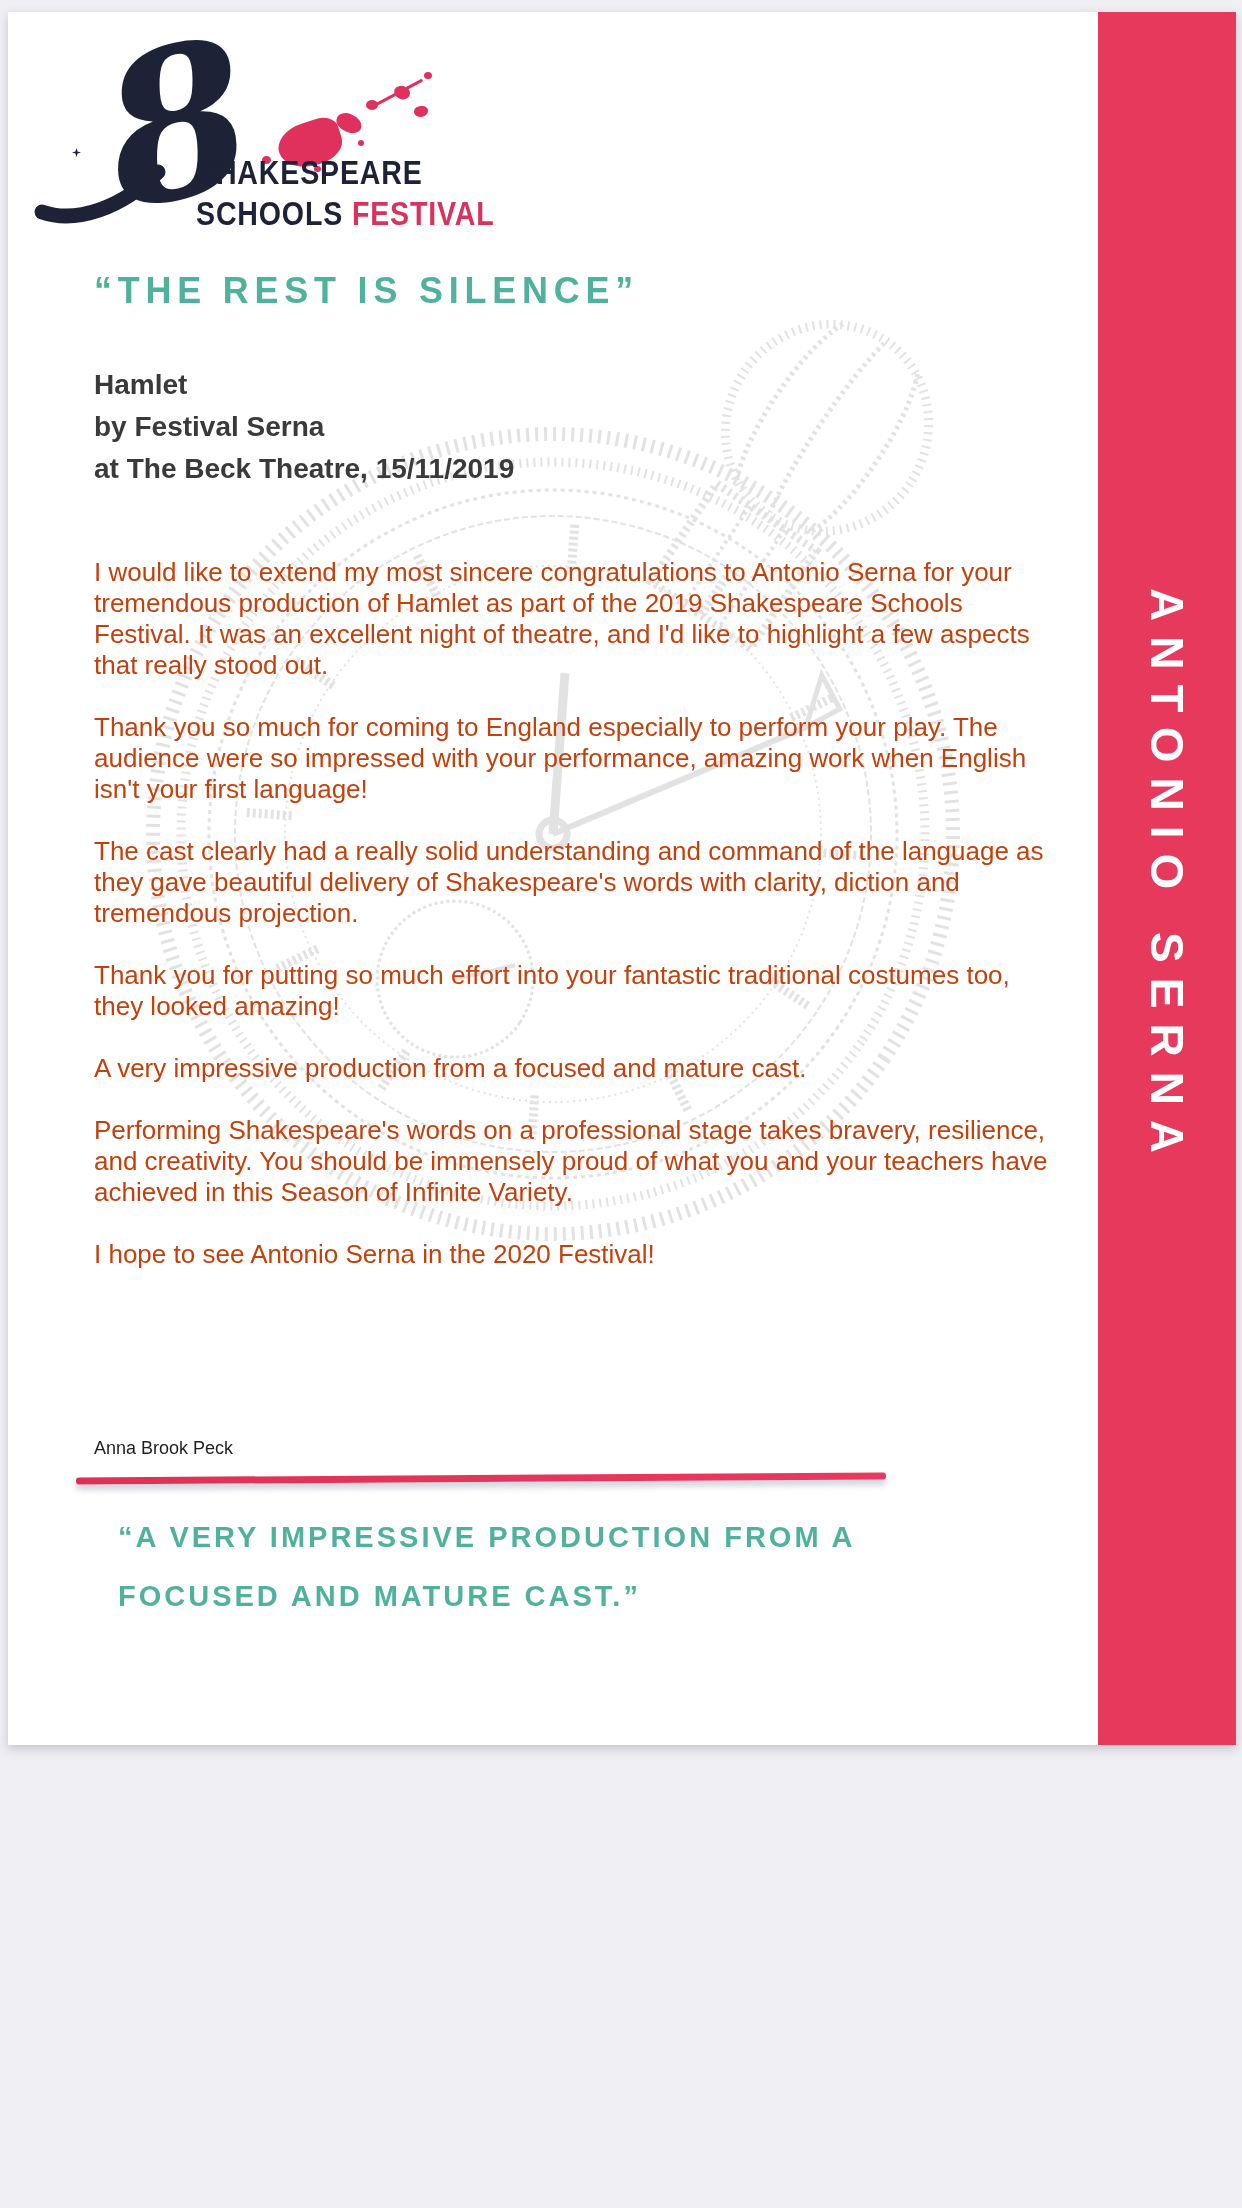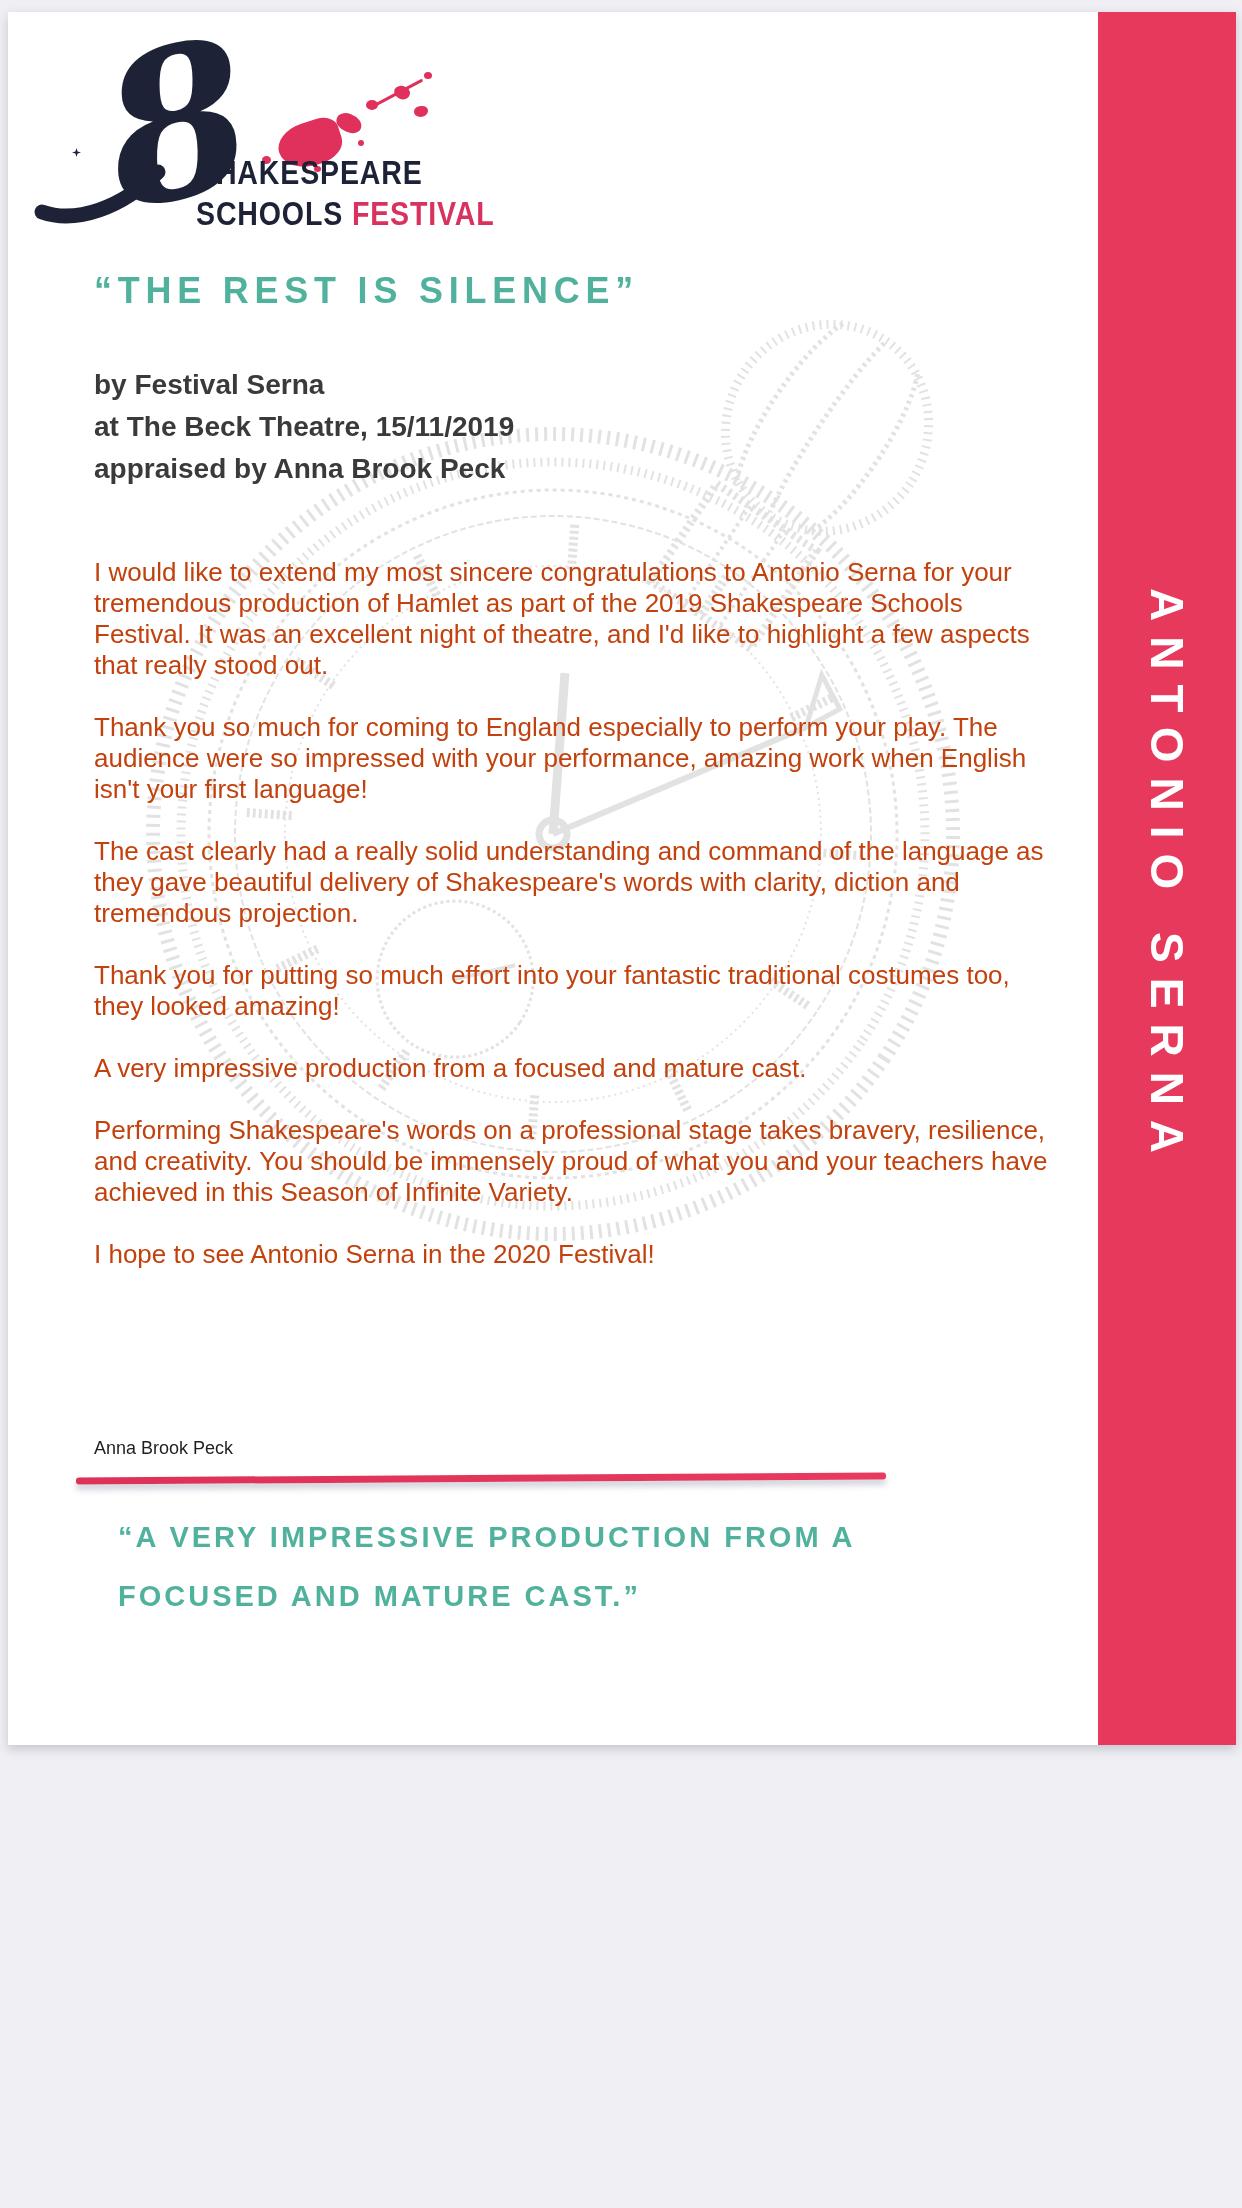--- a/index.html
+++ b/index.html
@@ -184,23 +184,23 @@
     </div>
     <div class="brand">
       <div class="brand-line">SHAKESPEARE</div>
       <div class="brand-line"><span>SCHOOLS </span><span class="brand-accent">FESTIVAL</span></div>
     </div>
   </div>
 
   <div class="title">“THE REST IS SILENCE”</div>
 
   <div class="meta">
+    <div>Hamlet</div>
     <div>by Festival Serna</div>
     <div>at The Beck Theatre, 15/11/2019</div>
-    <div>appraised by Anna Brook Peck</div>
   </div>
 
   <div class="body-copy">
     <p>I would like to extend my most sincere congratulations to Antonio Serna for your tremendous production of Hamlet as part of the 2019 Shakespeare Schools Festival. It was an excellent night of theatre, and I'd like to highlight a few aspects that really stood out.</p>
     <p>Thank you so much for coming to England especially to perform your play. The audience were so impressed with your performance, amazing work when English isn't your first language!</p>
     <p>The cast clearly had a really solid understanding and command of the language as they gave beautiful delivery of Shakespeare's words with clarity, diction and tremendous projection.</p>
     <p>Thank you for putting so much effort into your fantastic traditional costumes too, they looked amazing!</p>
     <p>A very impressive production from a focused and mature cast.</p>
     <p>Performing Shakespeare's words on a professional stage takes bravery, resilience, and creativity. You should be immensely proud of what you and your teachers have achieved in this Season of Infinite Variety.</p>
     <p>I hope to see Antonio Serna in the 2020 Festival!</p>

